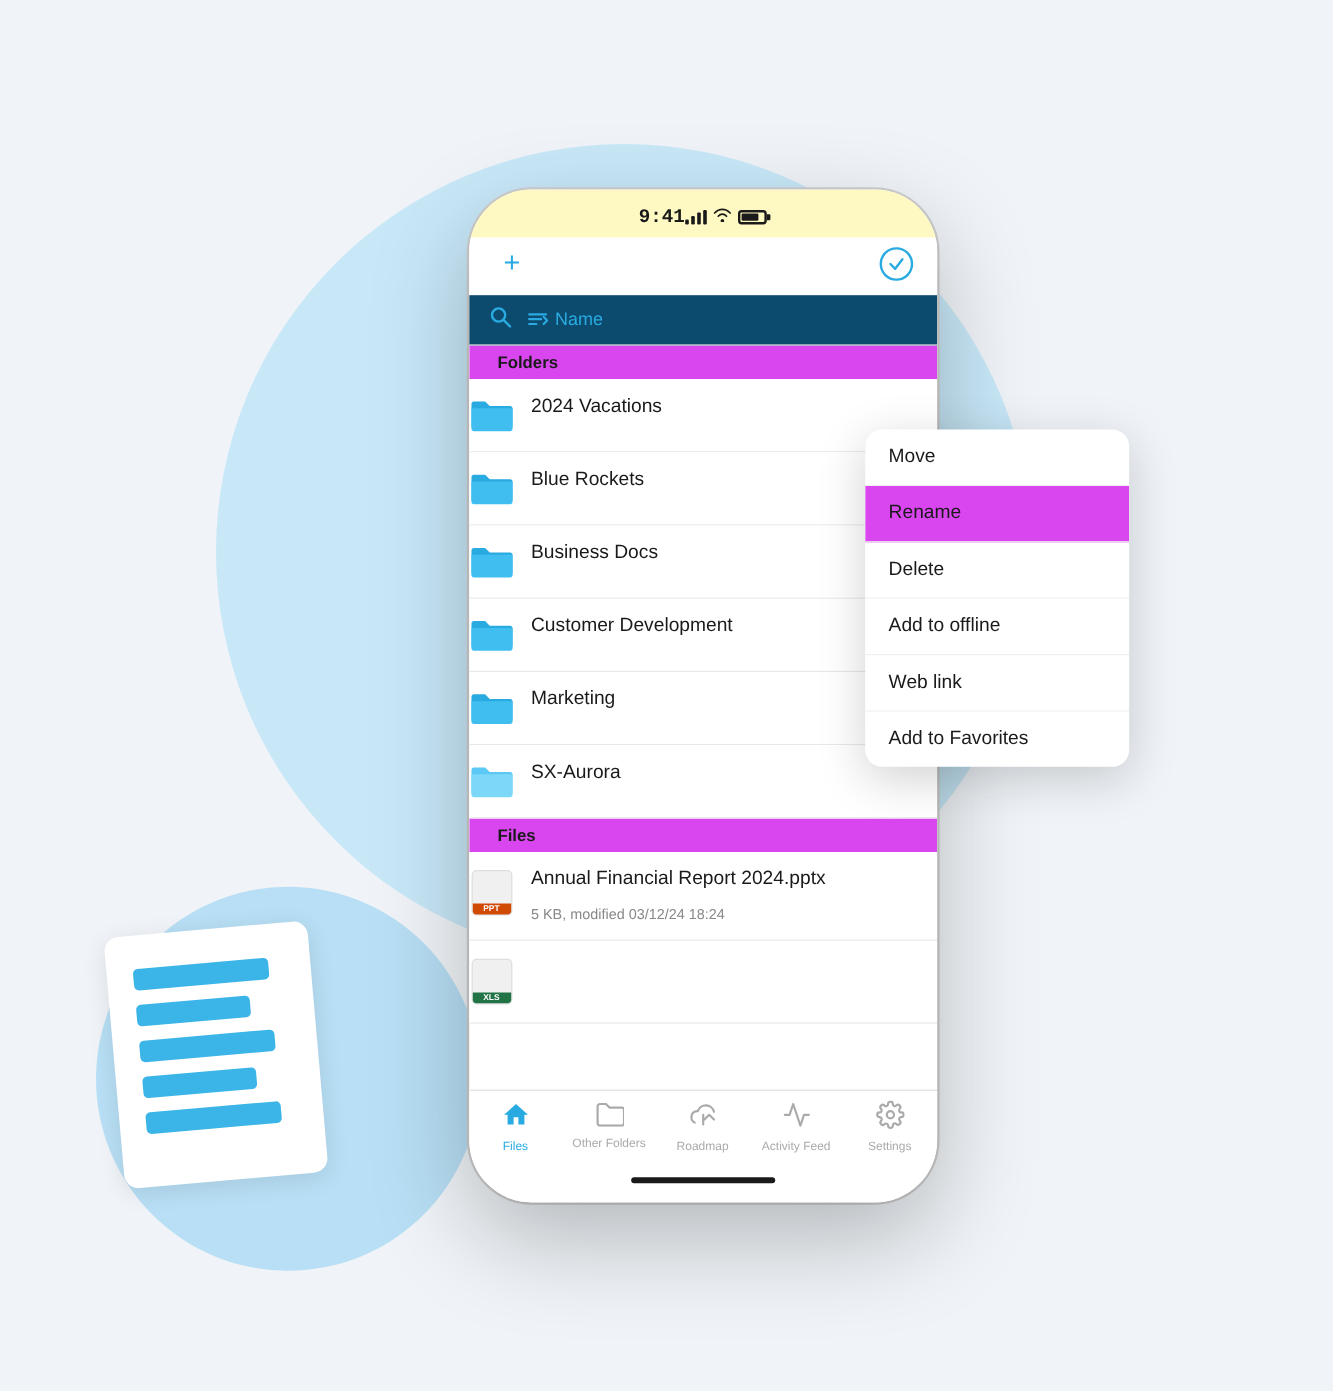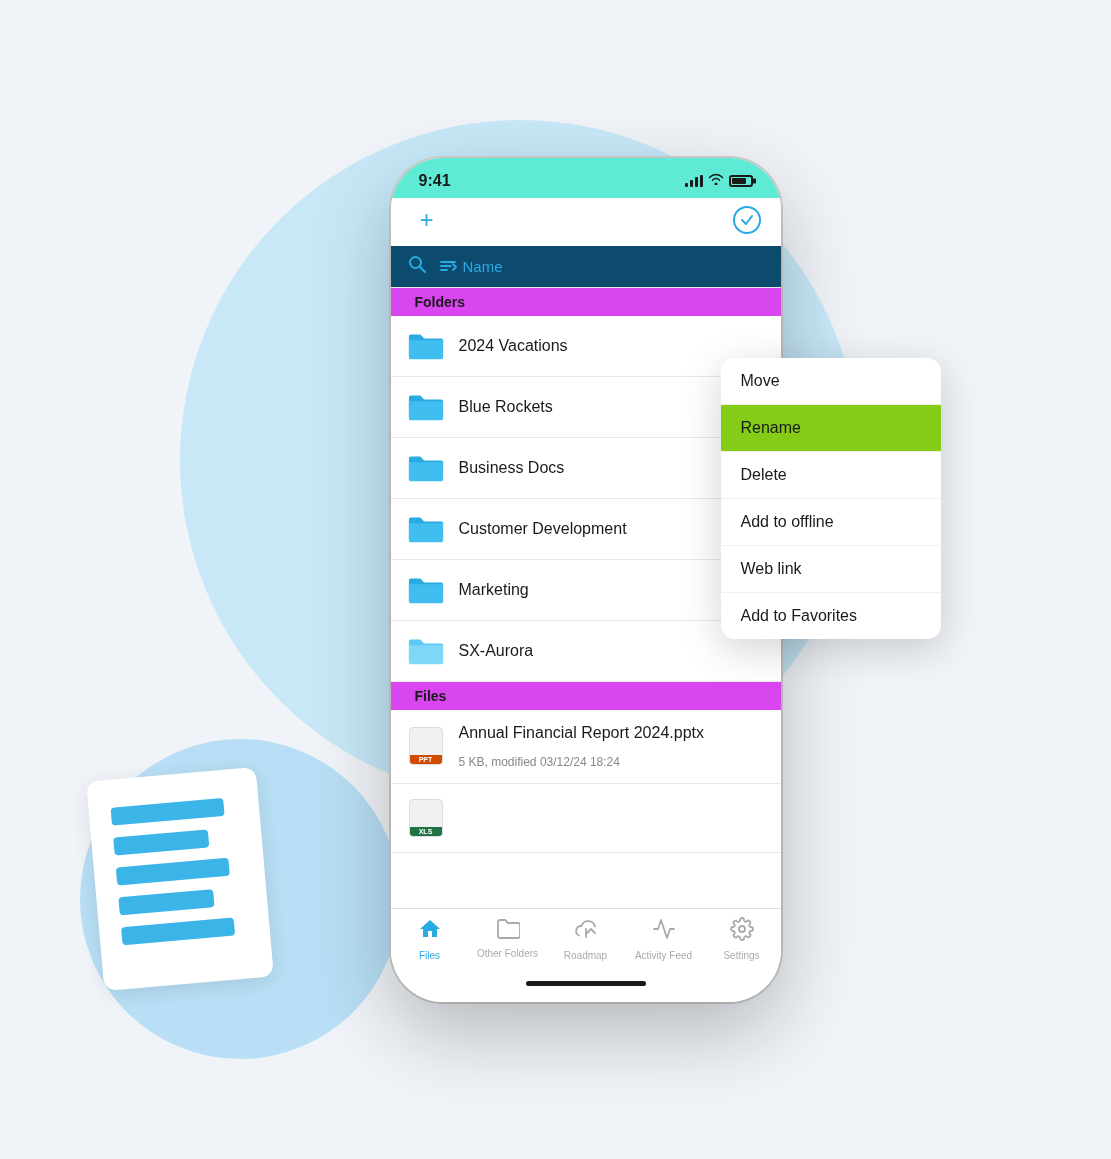--- a/index.html
+++ b/index.html
@@ -80,25 +80,26 @@
       box-shadow: 0 30px 80px rgba(0,0,0,0.25), 0 0 0 2px #d0d0d0;
       overflow: hidden;
       position: relative;
       display: flex;
       flex-direction: column;
     }
 
     
     .status-bar {
       display: flex;
-      justify-content: space-between;
+      justify-content: center;
       align-items: center;
       padding: 14px 28px 8px 28px;
-      background: #5eead4;
+      background: #fef9c3;
       flex-shrink: 0;
+      font-family: Liberation Mono, monospace;
     }
     .status-time {
       font-size: 16px;
       font-weight: 600;
       color: #1a1a1a;
     }
     .status-icons {
       display: flex;
       align-items: center;
       gap: 5px;
@@ -216,22 +217,21 @@
     }
     .section-header {
       background: #d946ef;
       padding: 6px 24px;
       font-size: 14px;
       font-weight: 700;
       color: #1a1a1a;
     }
     .list-item {
       display: flex;
-      align-items: center;
-      padding: 14px 16px;
+      padding: 14px 0;
       border-bottom: 1px solid #e8e8e8;
       background: white;
       gap: 14px;
       position: relative;
     }
     .folder-icon {
       width: 38px;
       height: 32px;
       flex-shrink: 0;
     }
@@ -350,21 +350,21 @@
       padding: 14px 20px;
       font-size: 16px;
       color: #1a1a1a;
       cursor: pointer;
       border-bottom: 1px solid #f0f0f0;
     }
     .context-menu-item:last-child {
       border-bottom: none;
     }
     .context-menu-item.highlighted {
-      background: #84cc16;
+      background: #d946ef;
     }
   </style>
 </head>
 <body>
 
 <div class="bg-circle-large"></div>
 <div class="bg-circle-small"></div>
 
 <div class="doc-illustration">
   <div class="doc-paper">

